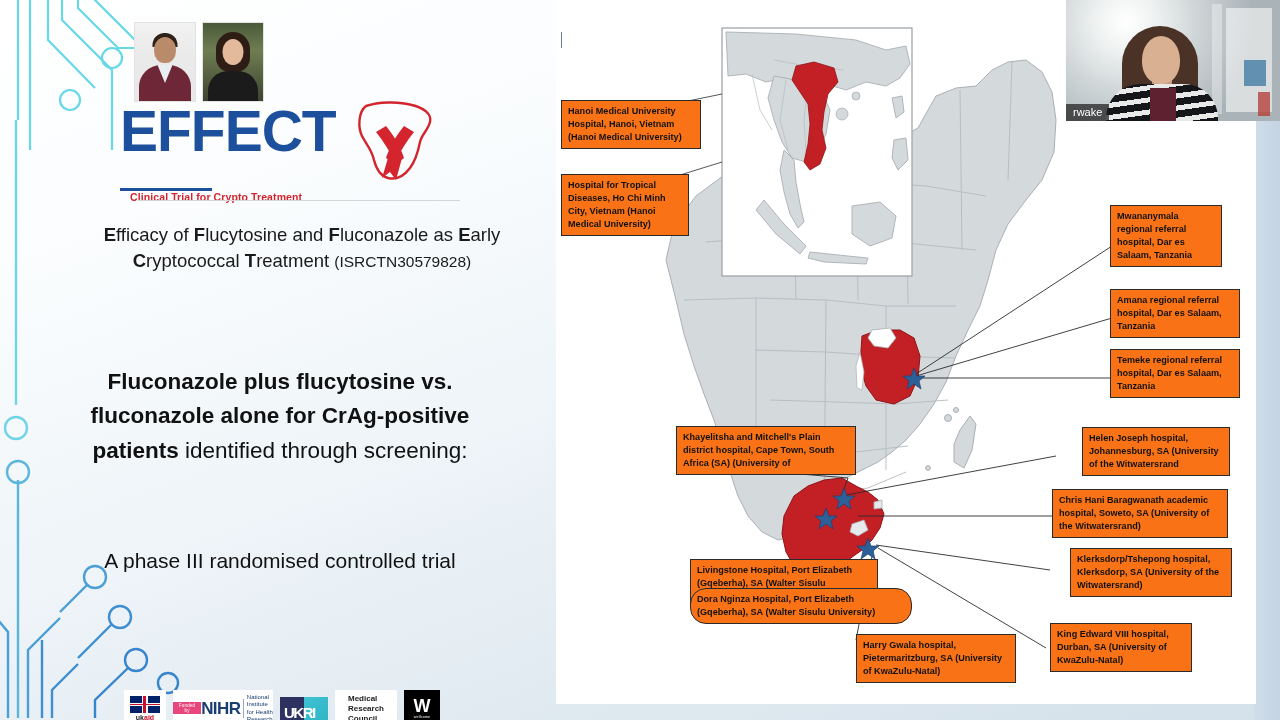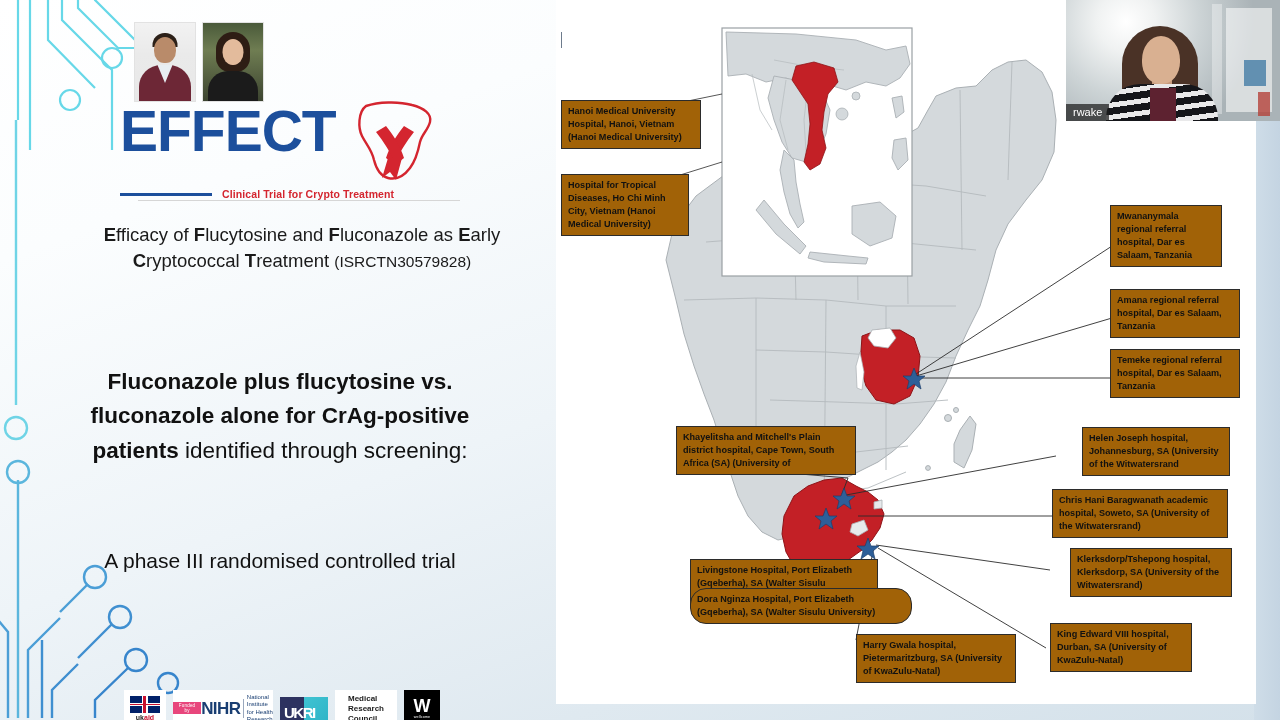--- a/index.html
+++ b/index.html
@@ -48,21 +48,21 @@
 
   
   #logo-block { position:absolute; left:120px; top:104px; width:340px; }
   #logo-row { display:flex; align-items:flex-start; }
   #logo-word {
     font-family:"Liberation Sans", sans-serif;
     font-size:57px; font-weight:700; letter-spacing:-1px;
     color:#1c4f9c; line-height:0.95;
   }
   #logo-africa { margin-left:10px; margin-top:-4px; }
-  #logo-rule-row { display:flex; align-items:center; margin-top:4px; }
+  #logo-rule-row { display:flex; align-items:flex-start; margin-top:4px;flex-direction:column; }
   #logo-rule { width:92px; height:3px; background:#1c4f9c; margin-left:0; }
   #logo-tag {
     font-size:10.5px; font-weight:700; color:#d4252f; margin-left:10px;
     letter-spacing:0.1px;
   }
   #logo-underline { position:absolute; left:18px; top:96px; width:322px; height:1px; background:#d6d6d6; }
 
   
   #subtitle {
     position:absolute; left:62px; top:222px; width:480px;
@@ -122,21 +122,21 @@
   #map-panel {
     position:absolute; left:556px; top:0; width:700px; height:704px;
     background:#ffffff;
   }
   #cursor-mark { position:absolute; left:5px; top:32px; width:1px; height:16px; background:#6d7b8c; }
 
   #map-svg { position:absolute; left:0; top:0; width:700px; height:704px; }
 
   
   .callout {
-    position:absolute; background:#a16207; border:1.2px solid #2b2b2b;
+    position:absolute; background:#f97316; border:1.2px solid #2b2b2b;
     font-size:9.1px; font-weight:700; color:#111; line-height:1.42;
     padding:4px 6px; z-index:5;
   }
 
   
   #webcam {
     position:absolute; right:0; top:0; width:214px; height:121px;
     overflow:hidden; background:#9fa7ad; z-index:20;
   }
   #wc-bg { position:absolute; inset:0;

